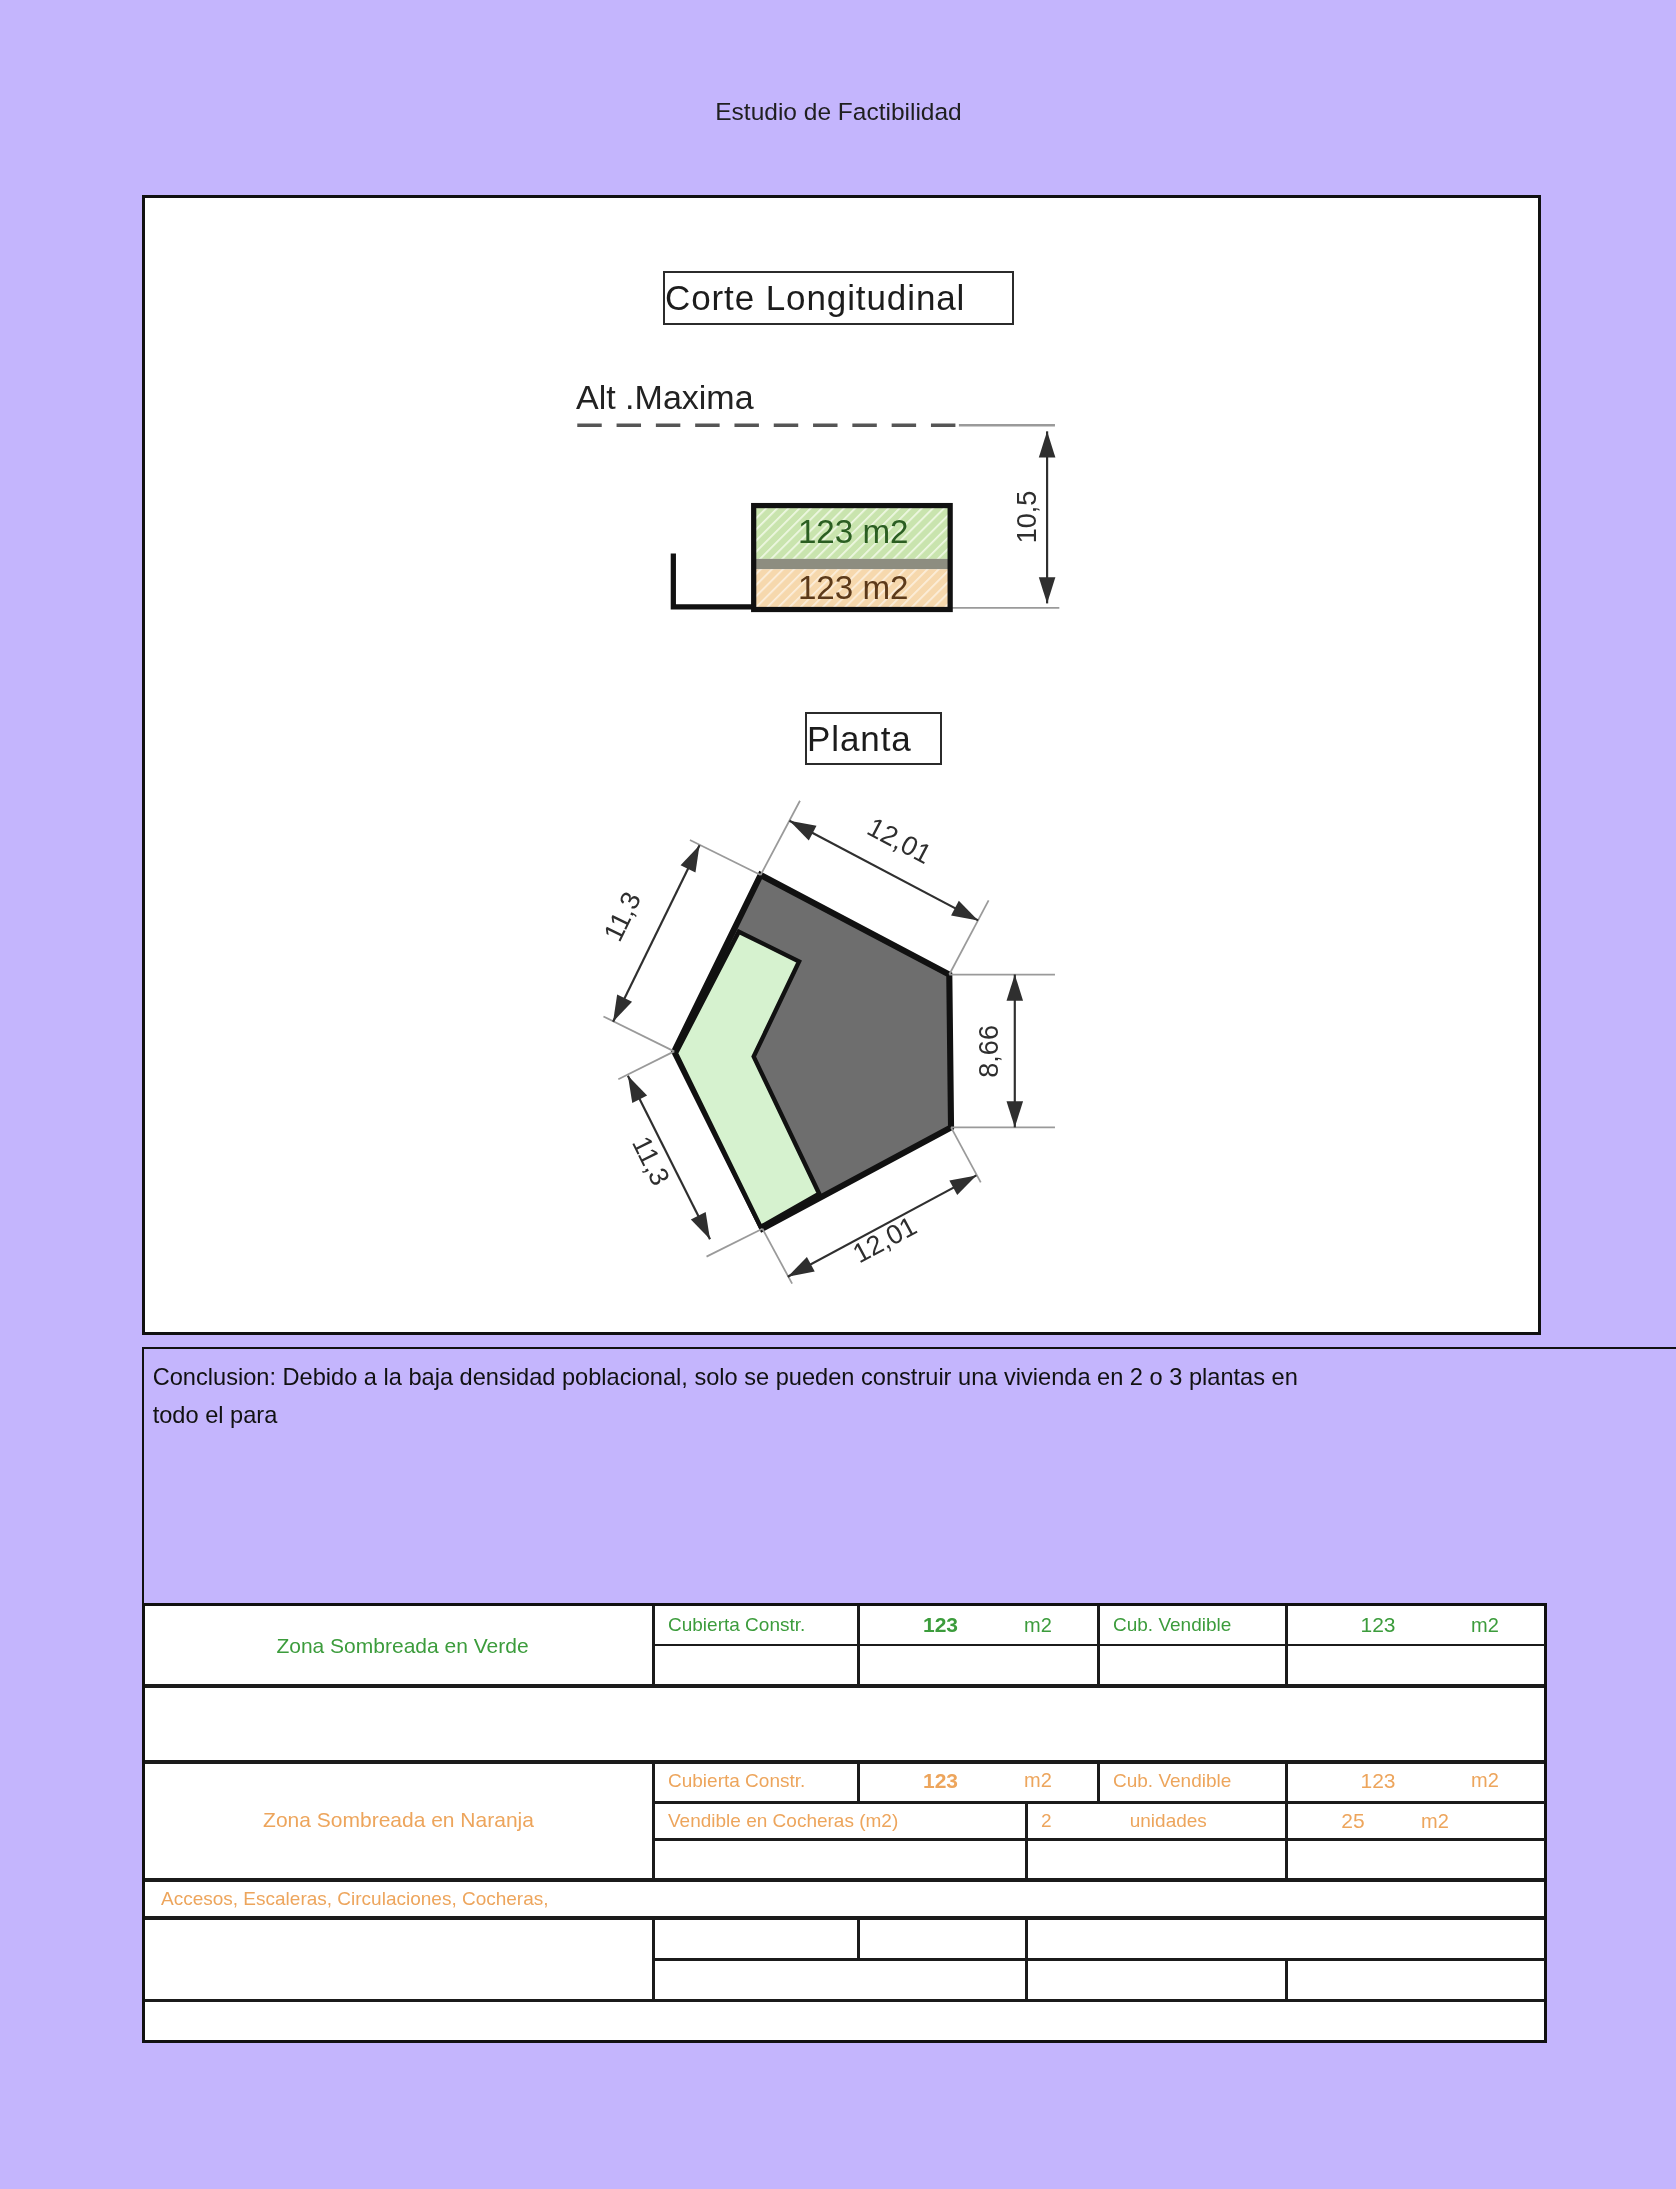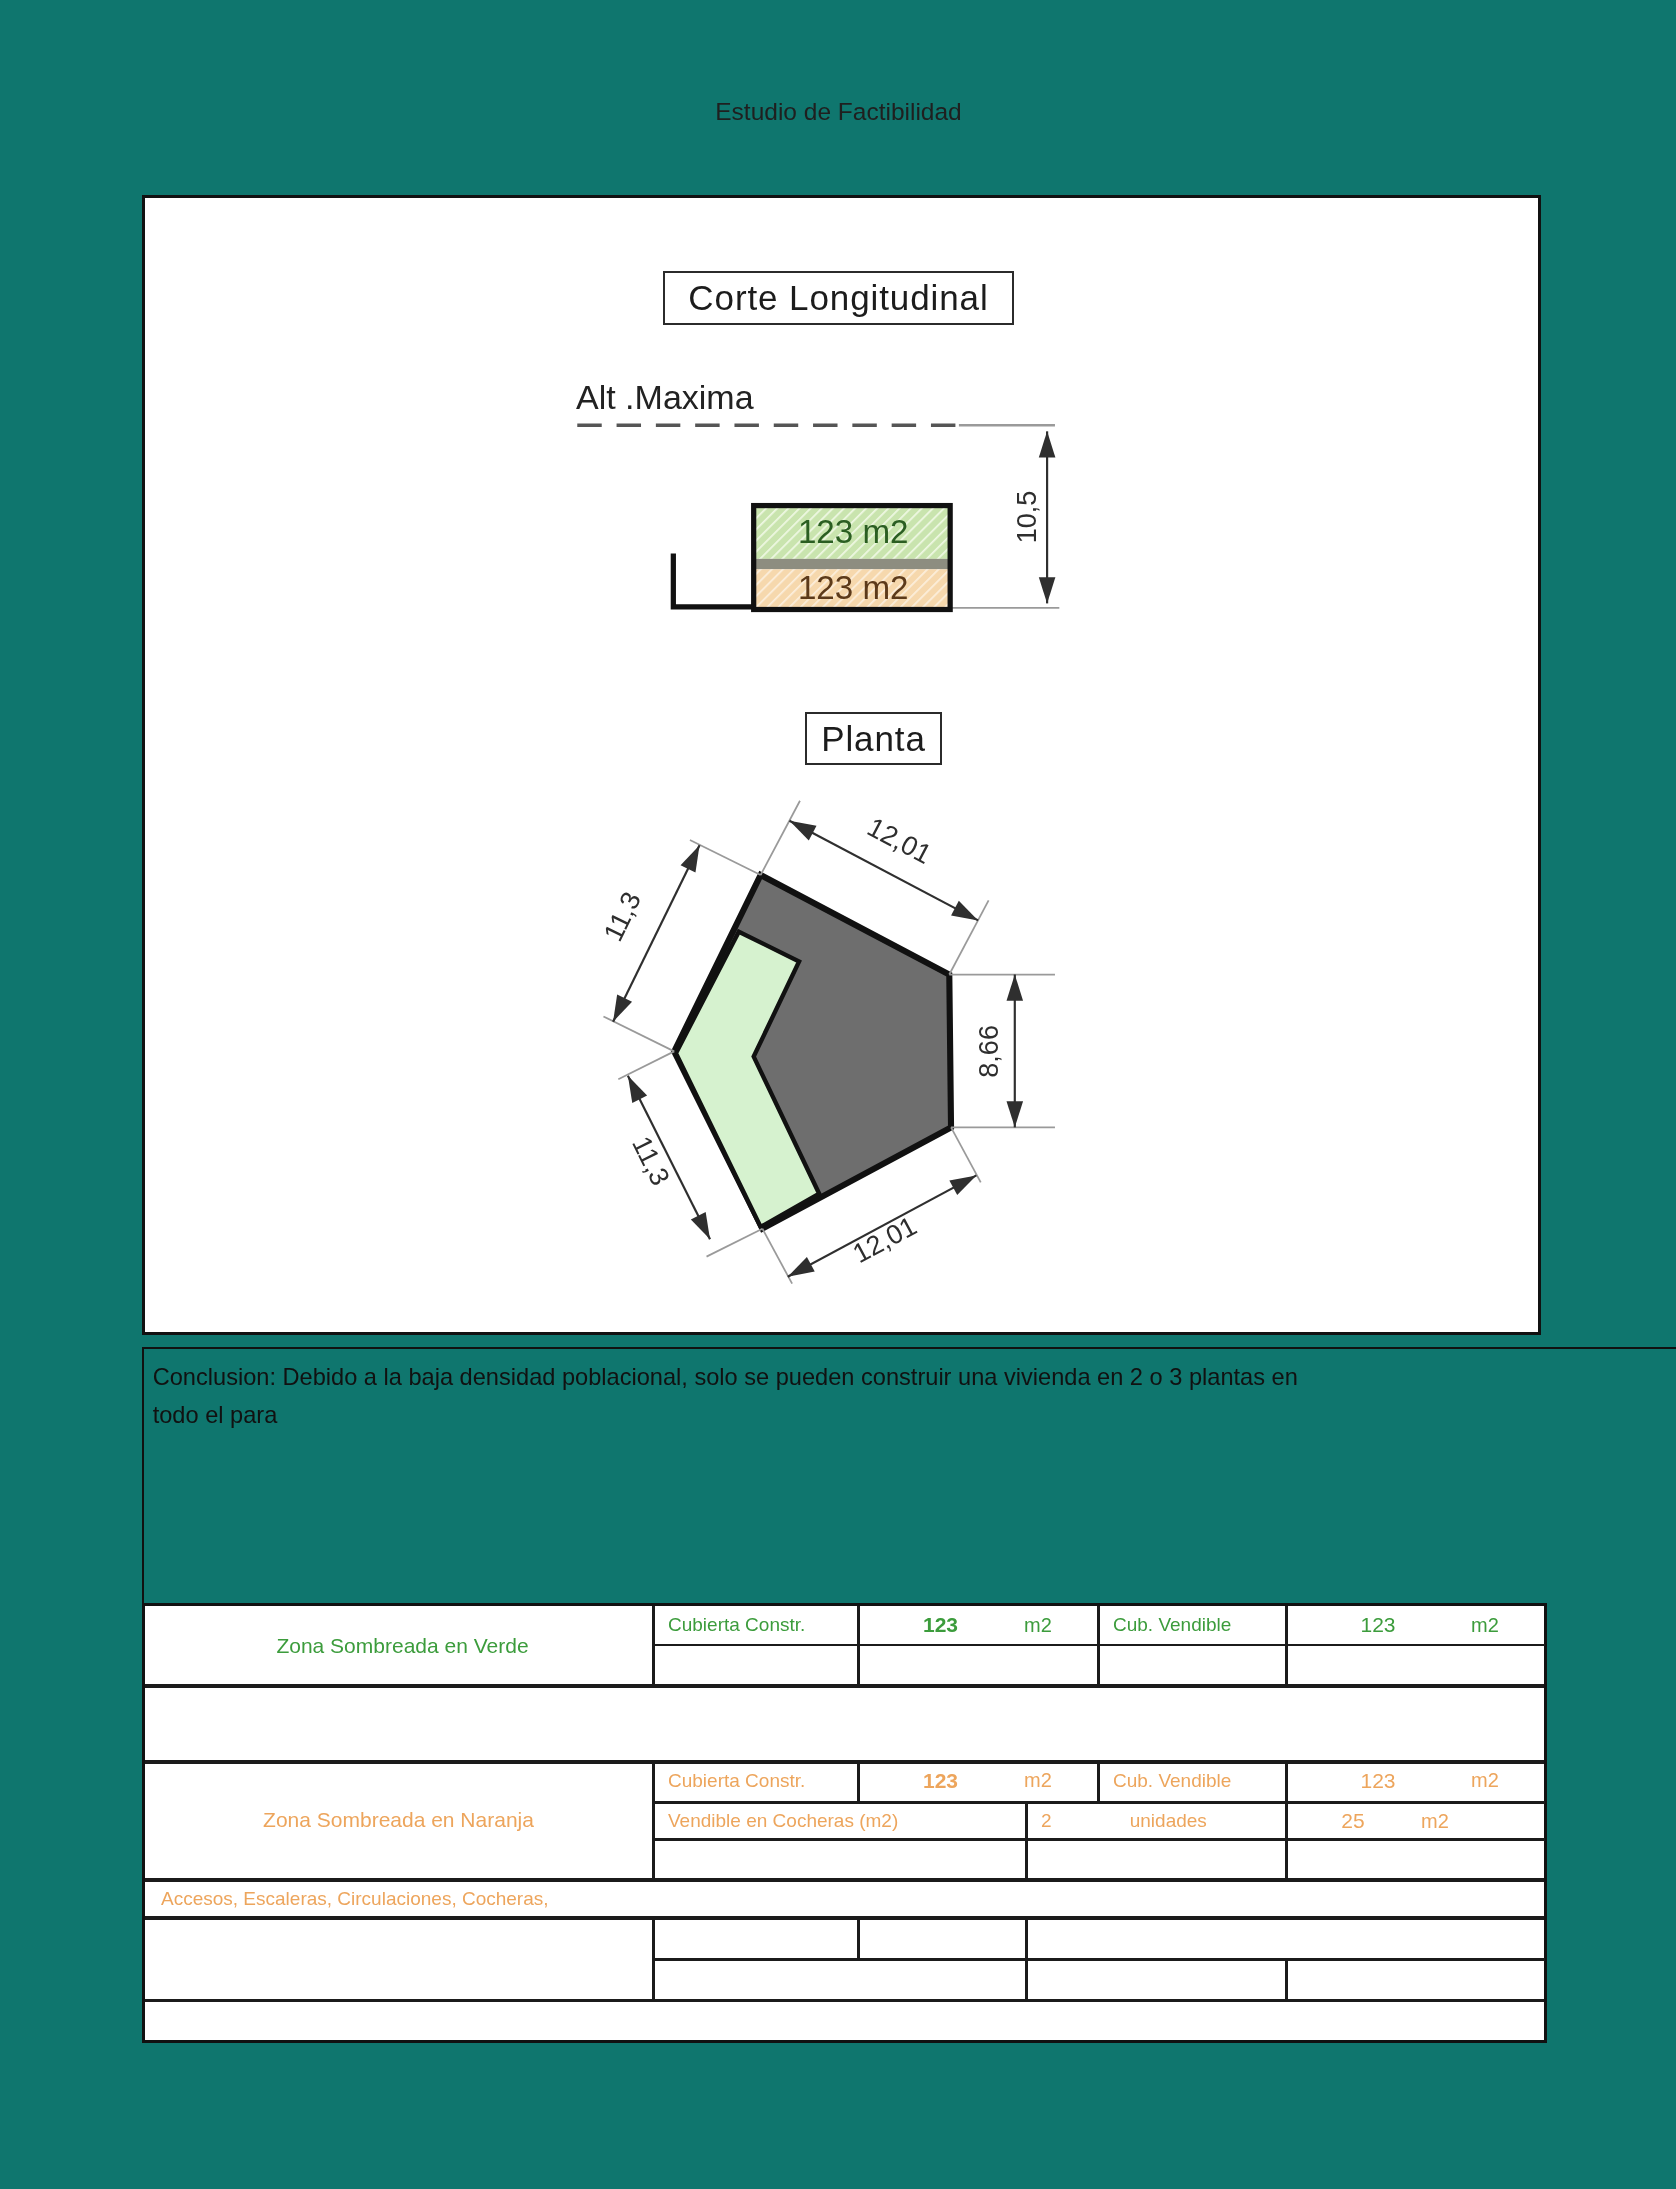--- a/index.html
+++ b/index.html
@@ -1,24 +1,24 @@
 <!DOCTYPE html>
 <html style="font-size:14px"><head>
 <meta charset="utf-8">
 <style>
   html,body{margin:0;padding:0;background:#ffffff;}
-  .page{position:relative;width:1677px;height:2190px;background:#0f766e;overflow:hidden;
+  .page{position:relative;width:1677px;height:2190px;background:#c4b5fd;overflow:hidden;
         font-family:"Liberation Sans", sans-serif;color:#1d1d1d;}
   .doc-title{position:absolute;left:0;top:98px;width:1677px;text-align:center;
              font-size:24.5px;color:#1f1f1f;}
   
   .drawing-box{position:absolute;left:142px;top:195px;width:1399px;height:1140px;
                border:3.5px solid #111;box-sizing:border-box;background:#fff;}
   .label-box{position:absolute;border:2.6px solid #2b2b2b;background:#fff;
-             display:flex;align-items:center;justify-content:center;
+             display:flex;align-items:center;
              font-size:35px;color:#1c1c1c;letter-spacing:0.9px;}
   .corte{left:518px;top:73px;width:347px;height:50px;}
   .planta{left:638px;top:514px;width:133px;height:49px;margin-left:22px;}
   .alt-maxima{position:absolute;left:431px;top:180px;font-size:34px;color:#222;}
   .drawing-svg{position:absolute;left:0;top:0;}
   
   .conclusion-box{position:absolute;left:142px;top:1347px;width:1669px;height:256px;
                   border:2.6px solid #111;border-bottom:none;box-sizing:border-box;
                   padding:8.7px 0 0 8.7px;font-size:23.6px;color:#111;line-height:38px;}
   

